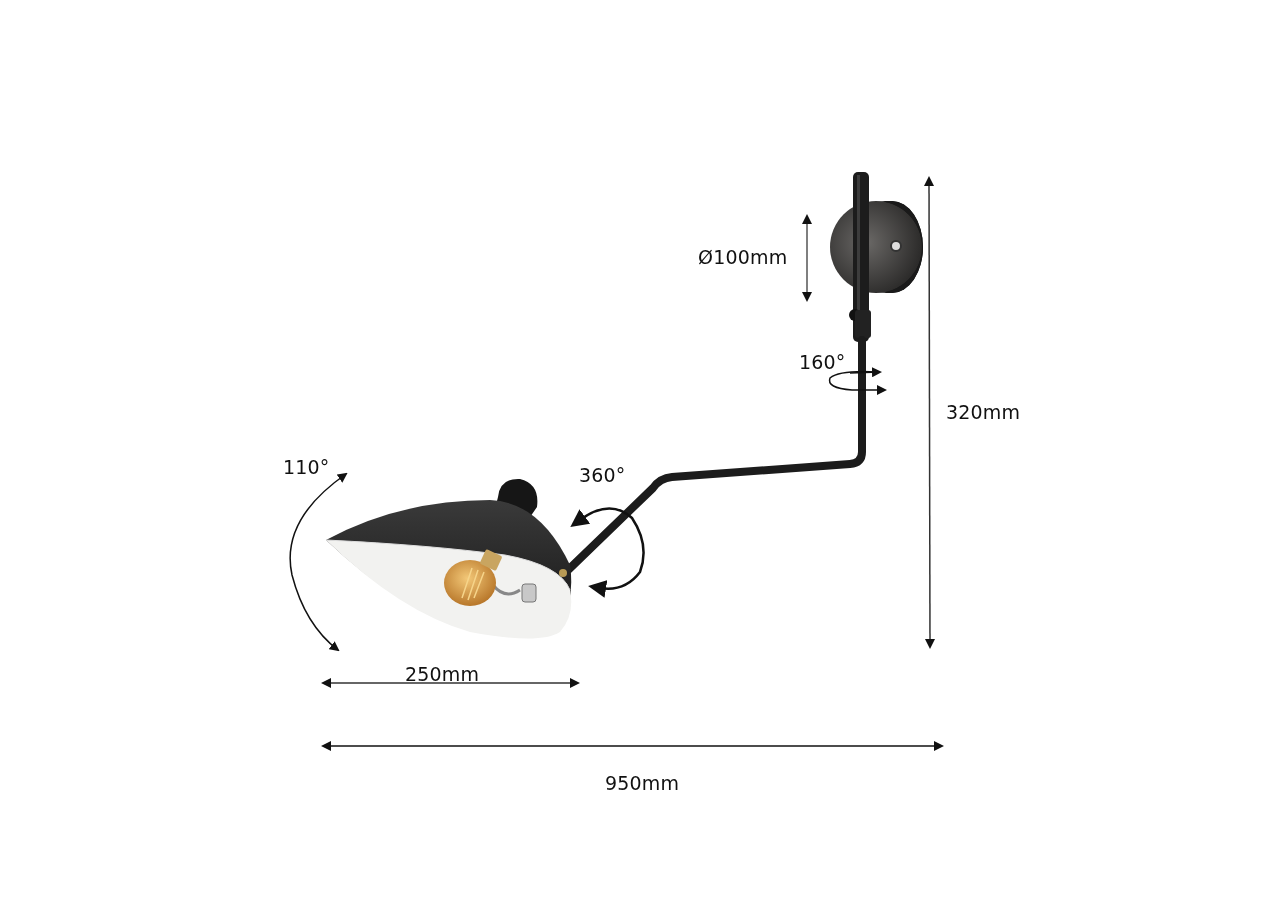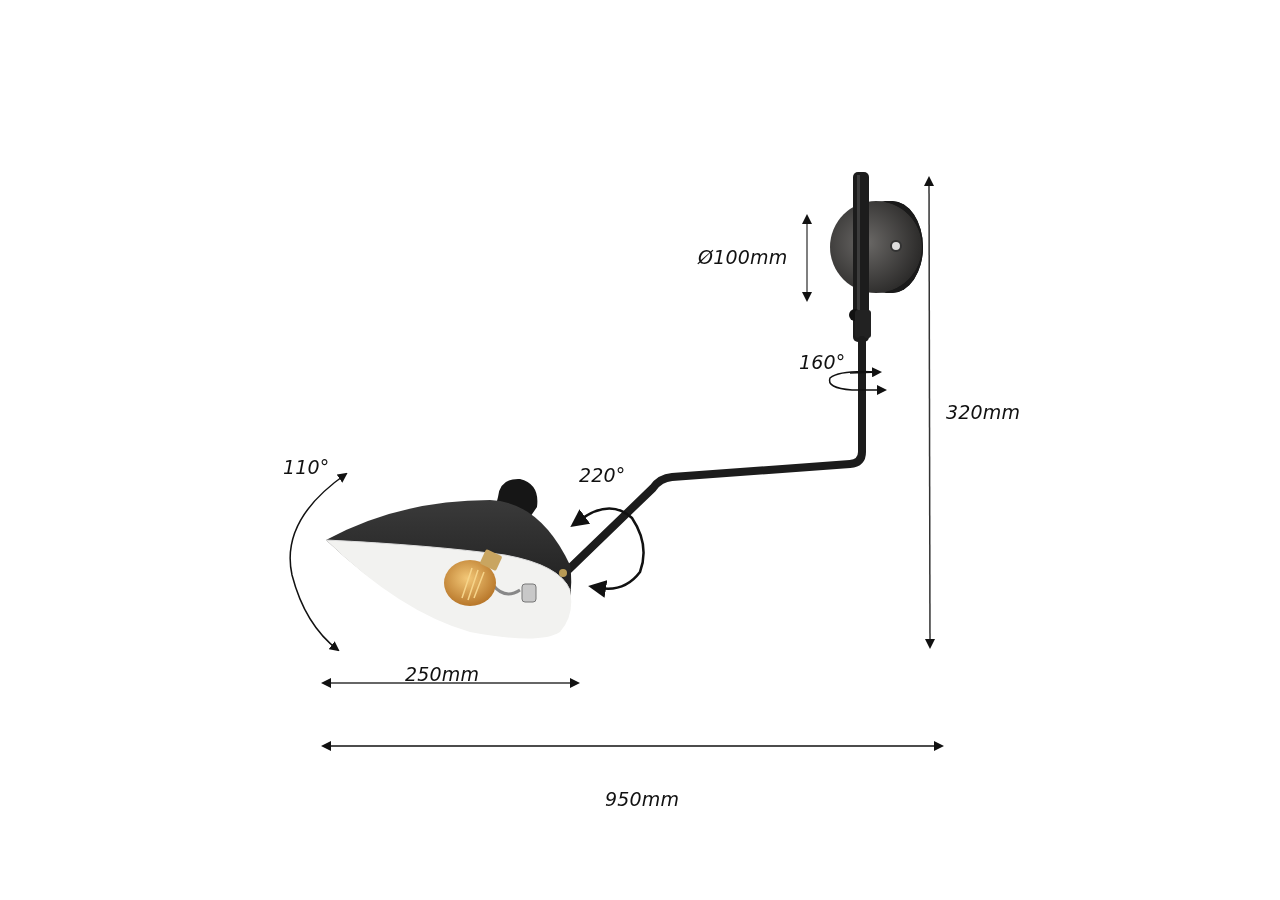--- a/index.html
+++ b/index.html
@@ -1,18 +1,18 @@
 <!DOCTYPE html>
 <html><head>
 <meta charset="utf-8">
 <style>
   html,body{margin:0;padding:0;background:#ffffff;}
   body{width:1280px;height:900px;position:relative;overflow:hidden;font-family:"DejaVu Sans","Liberation Sans",sans-serif;}
   svg{position:absolute;left:0;top:0;}
-  .lbl{position:absolute;font-size:19px;color:#111;white-space:nowrap;letter-spacing:0.2px;font-style:italic;}
+  .lbl{position:absolute;font-size:19px;color:#111;white-space:nowrap;letter-spacing:0.2px;}
 </style>
 </head>
 <body>
 
 <svg width="1280" height="900" viewBox="0 0 1280 900">
   <defs>
     <marker id="ah" markerWidth="10" markerHeight="10" refX="8" refY="5" orient="auto-start-reverse" markerUnits="userSpaceOnUse">
       <path d="M0,0 L10,5 L0,10 z" fill="#111"></path>
     </marker>
     <marker id="ahb" markerWidth="18" markerHeight="18" refX="6" refY="9" orient="auto-start-reverse" markerUnits="userSpaceOnUse">
@@ -82,16 +82,16 @@
   <path d="M346,474 Q280,520 292,575 Q305,625 338,650" fill="none" stroke="#111" stroke-width="1.5" marker-start="url(#ah)" marker-end="url(#ah)"></path>
 
   <g fill="none" stroke="#111" stroke-width="2.5">
     <path d="M580,520 Q610,498 632,518 Q650,545 640,572 Q625,592 600,588" marker-start="url(#ahb)" marker-end="url(#ahb)"></path>
   </g>
 </svg>
 
 <div class="lbl" style="left:698px;top:246px;">Ø100mm</div>
 <div class="lbl" style="left:946px;top:401px;">320mm</div>
 <div class="lbl" style="left:405px;top:663px;">250mm</div>
-<div class="lbl" style="left:605px;top:788px;">950mm</div>
+<div class="lbl" style="left:605px;top:772px;">950mm</div>
 <div class="lbl" style="left:799px;top:351px;">160°</div>
 <div class="lbl" style="left:283px;top:456px;">110°</div>
-<div class="lbl" style="left:579px;top:464px;">220°</div>
+<div class="lbl" style="left:579px;top:464px;">360°</div>
 
 </body></html>

